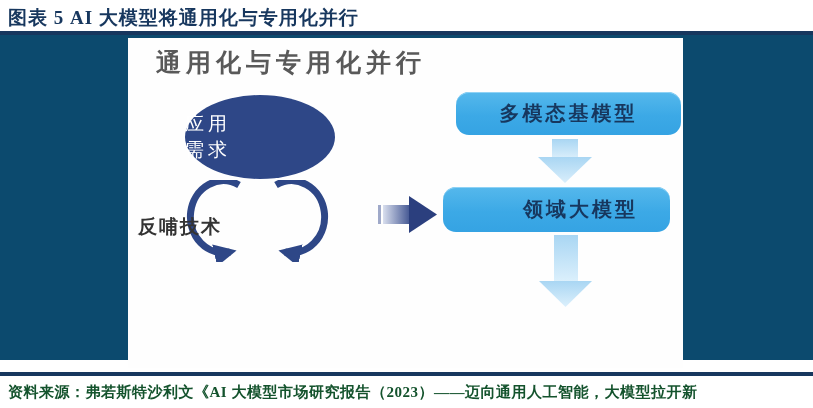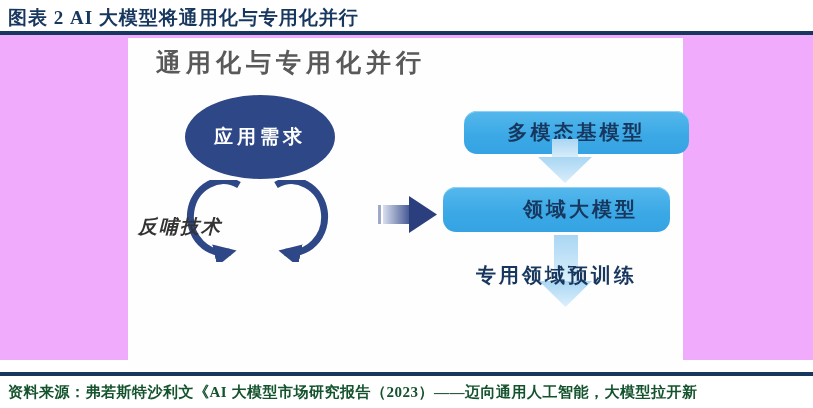--- a/index.html
+++ b/index.html
@@ -21,63 +21,63 @@
     position: absolute; left: 0; top: 31px;
     width: 813px; height: 4px; background: #17375E;
   }
   .rule-bottom {
     position: absolute; left: 0; top: 372px;
     width: 813px; height: 4px; background: #17375E;
   }
   
   .canvas {
     position: absolute; left: 0; top: 35px;
-    width: 813px; height: 325px; background: #f0abfc;
+    width: 813px; height: 325px; background: #0c4a6e;
   }
   .diagram {
     position: absolute; left: 128px; top: 3px;
     width: 555px; height: 330px; background: #fefefe;
   }
   .diagram-title {
     position: absolute; left: 18px; top: 8px; width: 290px;
     text-align: center;
     font-size: 25px; font-weight: 600; color: #595959;
     letter-spacing: 5px; white-space: nowrap;
   }
   
   .ellipse {
     position: absolute; border-radius: 50%;
     background: #2E4787;
-    display: flex; flex-direction: row;
-    align-items: center; justify-content: center;
-    color: #ffffff; font-weight: bold; font-size: 19px;
+    display: flex; flex-direction: column;
+    align-items: flex-start; justify-content: center;
+    color: #ffffff; font-weight: normal; font-size: 19px;
     letter-spacing: 4px; line-height: 1.35; text-align: center;
   }
   .ellipse-app  { left: 57px; top: 57px;  width: 150px; height: 84px; }
   .ellipse-base { left: 60px; top: 233px; width: 154px; height: 82px; }
   
   .cycle-svg { position: absolute; left: 47px; top: 142px; width: 165px; height: 82px; }
   .cycle-label {
     position: absolute; font-size: 19px; font-weight: bold;
     color: #333333; letter-spacing: 2px; white-space: nowrap;
   }
-  .cycle-label-left  { left: 10px;  top: 176px; font-style: italic; }
+  .cycle-label-left  { left: 10px;  top: 176px; }
   .cycle-label-right { left: 151px; top: 172px; }
   
   .big-arrow-svg { position: absolute; left: 249px; top: 155px; width: 64px; height: 43px; }
   
   .flow-box {
     position: absolute; border-radius: 13px;
     background: linear-gradient(180deg, #55B8EC 0%, #3CA9E6 55%, #35A3E3 100%);
     box-shadow: inset 0 1px 0 #8fd2f5;
     display: flex; align-items: center; justify-content: center;
     font-size: 20px; font-weight: bold; letter-spacing: 3px;
     white-space: nowrap;
   }
-  .flow-box-1 { left: 336px; top: 54px;  width: 225px; height: 43px; color: #17375E; margin-top: 19px; }
+  .flow-box-1 { left: 328px; top: 54px;  width: 225px; height: 43px; color: #17375E; }
   .flow-box-2 { left: 315px; top: 149px; width: 227px; height: 45px; color: #17375E; padding-left: 48px; }
   .flow-box-3 { left: 315px; top: 272px; width: 227px; height: 48px; color: #ffffff; }
   
   .chevron-1 { position: absolute; left: 403px; top: 101px; width: 68px; height: 45px; }
   .chevron-2 { position: absolute; left: 404px; top: 197px; width: 67px; height: 73px; }
   .between-label {
     position: absolute; left: 348px; top: 224px; width: 190px;
     font-size: 20px; font-weight: bold; color: #17375E;
     letter-spacing: 3px; white-space: nowrap; z-index: 5;
   }
@@ -85,21 +85,21 @@
   .source-line {
     position: absolute; left: 8px; top: 383px;
     width: 805px;
     font-size: 15px; font-weight: bold; 
     color: #14532d; white-space: nowrap; letter-spacing: 0.5px;
   }
 </style>
 </head>
 <body>
 
-<div class="fig-title">图表 2  AI 大模型将通用化与专用化并行</div>
+<div class="fig-title">图表 5  AI 大模型将通用化与专用化并行</div>
 <div class="rule-top"></div>
 
 <div class="canvas">
   <div class="diagram">
 
     <div class="diagram-title">通用化与专用化并行</div>
 
     <div class="ellipse ellipse-app">
       <span>应用</span>
       <span>需求</span>
@@ -151,20 +151,19 @@
       <defs>
         <linearGradient id="chevGrad2" x1="0" y1="0" x2="0" y2="1">
           <stop offset="0" stop-color="#A9D6F3"></stop>
           <stop offset="1" stop-color="#DCF0FC"></stop>
         </linearGradient>
       </defs>
       <rect x="22" y="0" width="24" height="47" fill="url(#chevGrad2)"></rect>
       <polygon points="7,46 60,46 33.5,72" fill="url(#chevGrad2)"></polygon>
     </svg>
 
-    <div class="between-label">专用领域预训练</div>
 
 
   </div>
 </div>
 
 <div class="rule-bottom"></div>
 <div class="source-line">资料来源：弗若斯特沙利文《AI 大模型市场研究报告（2023）——迈向通用人工智能，大模型拉开新</div>
 
 </body></html>

